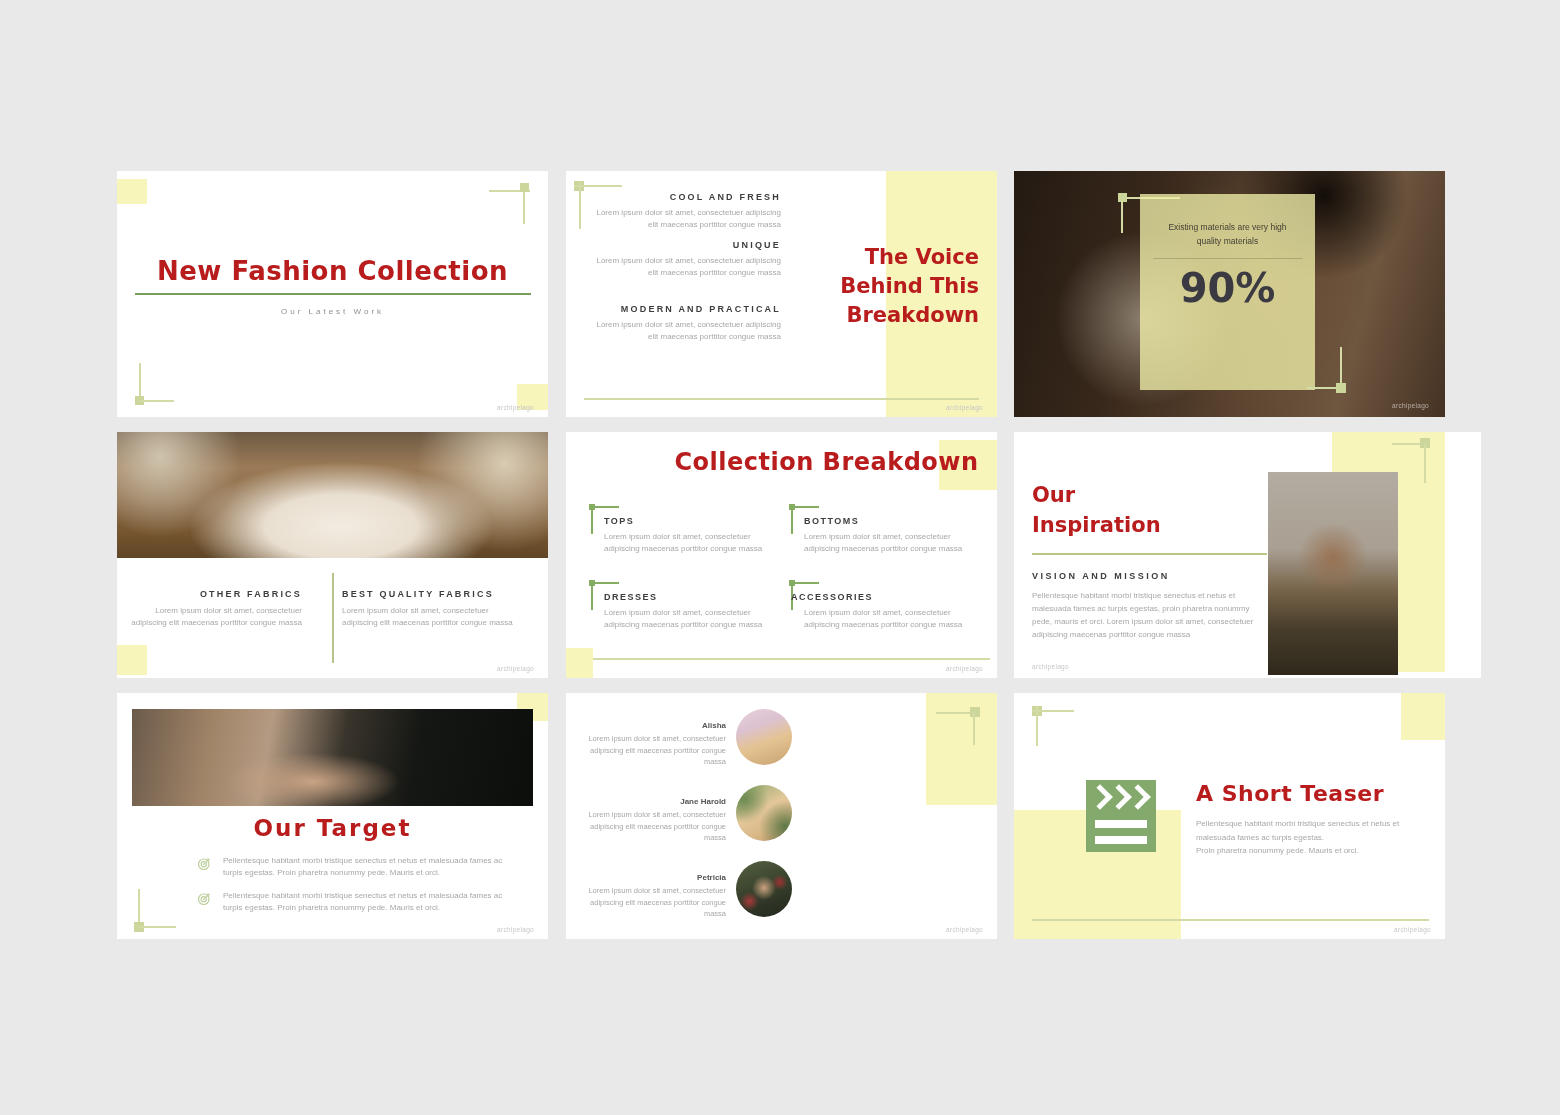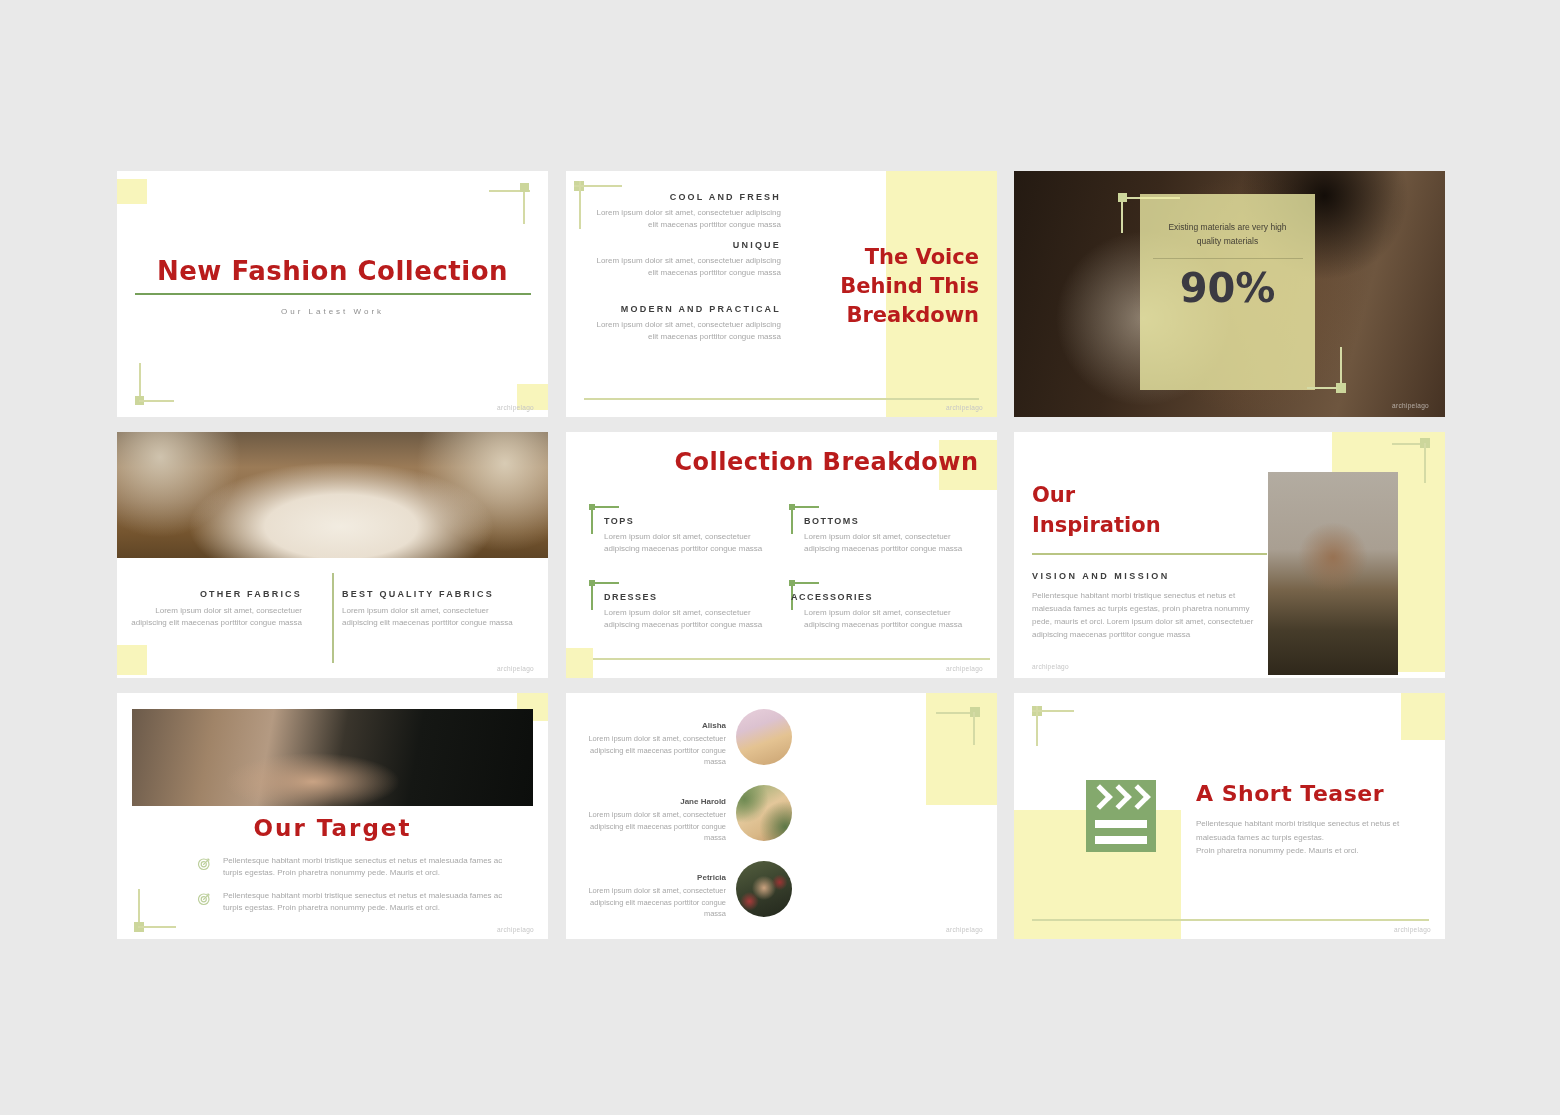--- a/index.html
+++ b/index.html
@@ -175,21 +175,21 @@
     <div class="hl g" style="left:223px;top:150px;width:30px;height:1.5px;"></div>
     <div class="vl g" style="left:225px;top:148px;width:1.5px;height:30px;"></div>
     <div class="t-small" style="position:absolute;left:225px;top:160px;letter-spacing:1.5px;text-align:right;">ACCESSORIES</div>
     <div class="body-txt" style="position:absolute;left:238px;top:175px;width:178px;">Lorem ipsum dolor sit amet, consectetuer adipiscing maecenas porttitor congue massa</div>
 
     <div class="ys" style="left:0;top:216px;width:27px;height:30px;"></div>
     <div class="hl" style="left:27px;top:226px;width:397px;height:1.5px;"></div>
     <div class="wm" style="right:14px;bottom:6px;">archipelago</div>
   </div>
 
-  <div class="slide" style="left:1014px;top:432px;">
+  <div class="slide" style="left:1014px;top:432px;padding-left:36px;">
     <div class="ys" style="left:318px;top:0;width:113px;height:240px;"></div>
     <div class="hl" style="left:378px;top:11px;width:30px;"></div>
     <div class="sq" style="left:406px;top:6px;width:10px;height:10px;"></div>
     <div class="vl" style="left:410px;top:11px;height:40px;"></div>
     <div class="s6-photo"></div>
 
     <div class="t-big" style="position:absolute;left:18px;top:48px;font-size:21px;line-height:1.45;">
       <div>Our</div>
       <div>Inspiration</div>
     </div>

